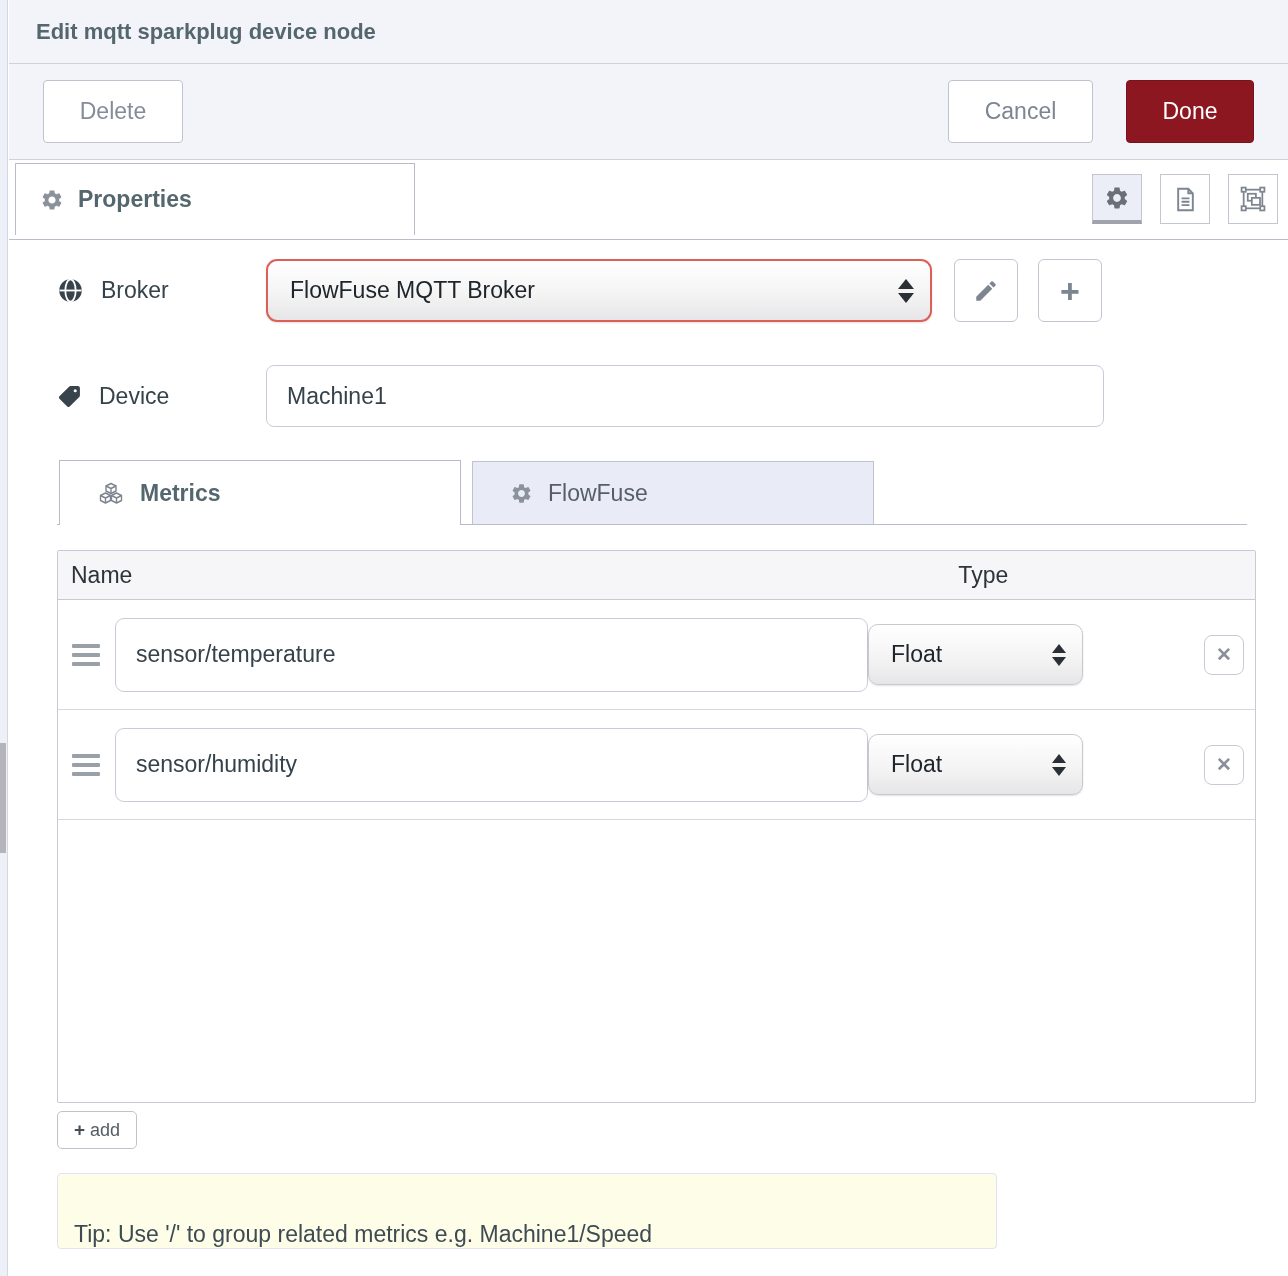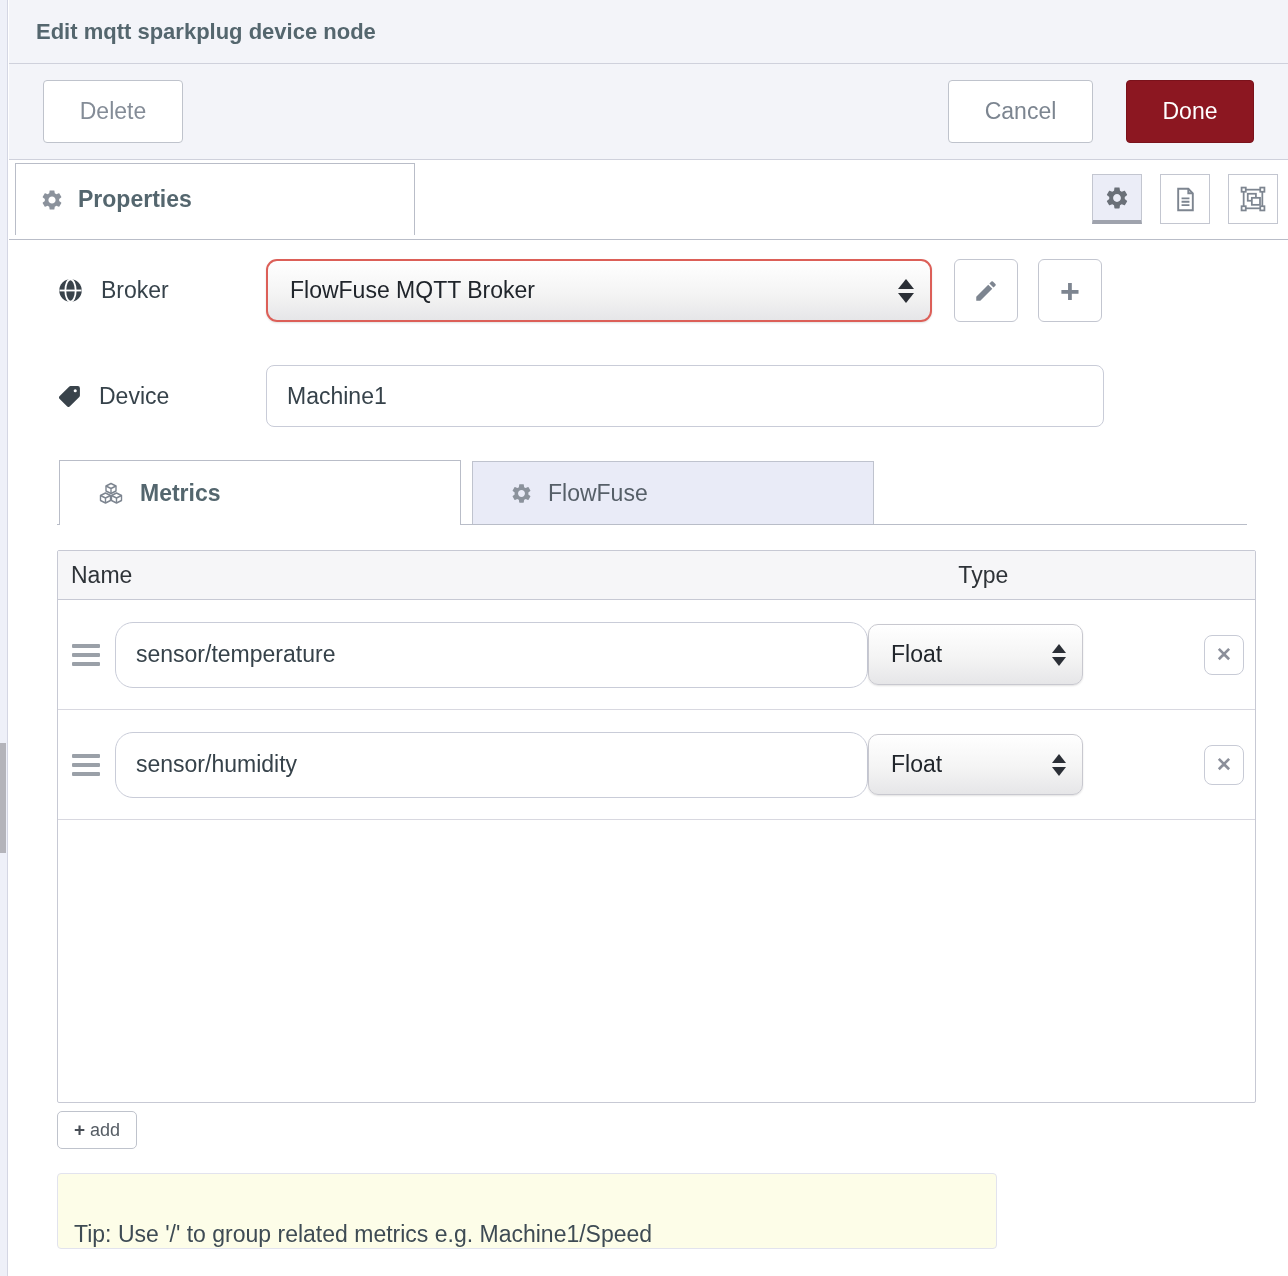--- a/index.html
+++ b/index.html
@@ -49,21 +49,21 @@
   .sub-tab.active{margin-left:2px;top:0;height:65px;background:#fff;border:1px solid #b9bdc8;border-bottom:none;z-index:1;color:#54666e;font-weight:bold;}
   .sub-tab.inactive{margin-left:11px;top:1px;height:63px;background:#e9ebf7;border:1px solid #bfc3ce;border-bottom:none;color:#565f68;}
   
   .metrics-table{margin-top:25px;width:1199px;height:553px;box-sizing:border-box;border:1px solid #c7c9d4;border-radius:2px;display:flex;flex-direction:column;overflow:hidden;}
   .table-header{height:48px;flex:0 0 48px;background:#f6f6f8;border-bottom:1px solid #c7c9d4;display:flex;align-items:center;font-size:23px;color:#2e3338;}
   .col-name{padding-left:13px;}
   .col-type{margin-left:826px;}
   .metric-row{height:110px;flex:0 0 110px;display:flex;align-items:center;border-bottom:1px solid #d8d8e0;padding:0 11px 0 14px;box-sizing:border-box;}
   .drag-handle{width:28px;display:flex;flex-direction:column;gap:5px;cursor:grab;}
   .drag-handle span{display:block;height:4px;background:#9aa0a8;border-radius:1px;}
-  .metric-name-input{width:753px;margin-left:15px;height:66px;border-radius:18px;}
+  .metric-name-input{width:753px;margin-left:15px;height:74px;border-radius:9px;}
   .type-select{width:215px;margin-left:0;height:61px;}
   .type-select .select-arrows .up{border-left-width:7px;border-right-width:7px;border-bottom-width:9px;}
   .type-select .select-arrows .down{border-left-width:7px;border-right-width:7px;border-top-width:9px;}
   .remove-btn{margin-left:auto;width:40px;height:40px;box-sizing:border-box;border:1px solid #c8cbd6;border-radius:8px;background:#fff;display:flex;align-items:center;justify-content:center;font-size:19px;font-weight:bold;color:#8b8f9a;cursor:pointer;}
   
   .add-btn{margin-top:8px;width:80px;height:38px;box-sizing:border-box;border:1px solid #bfc3cc;border-radius:5px;background:#fff;display:flex;align-items:center;justify-content:center;gap:5px;font-size:18px;color:#555c64;cursor:pointer;}
   .add-btn .plus{font-weight:bold;font-size:19px;color:#474d55;}
   
   .tip-box{margin-top:24px;width:940px;height:76px;box-sizing:border-box;background:#fdfde8;border:1px solid #e2e3ee;border-radius:4px;display:flex;align-items:flex-end;padding-left:16px;font-size:23px;color:#3e4b54;}
   svg{display:block;}

